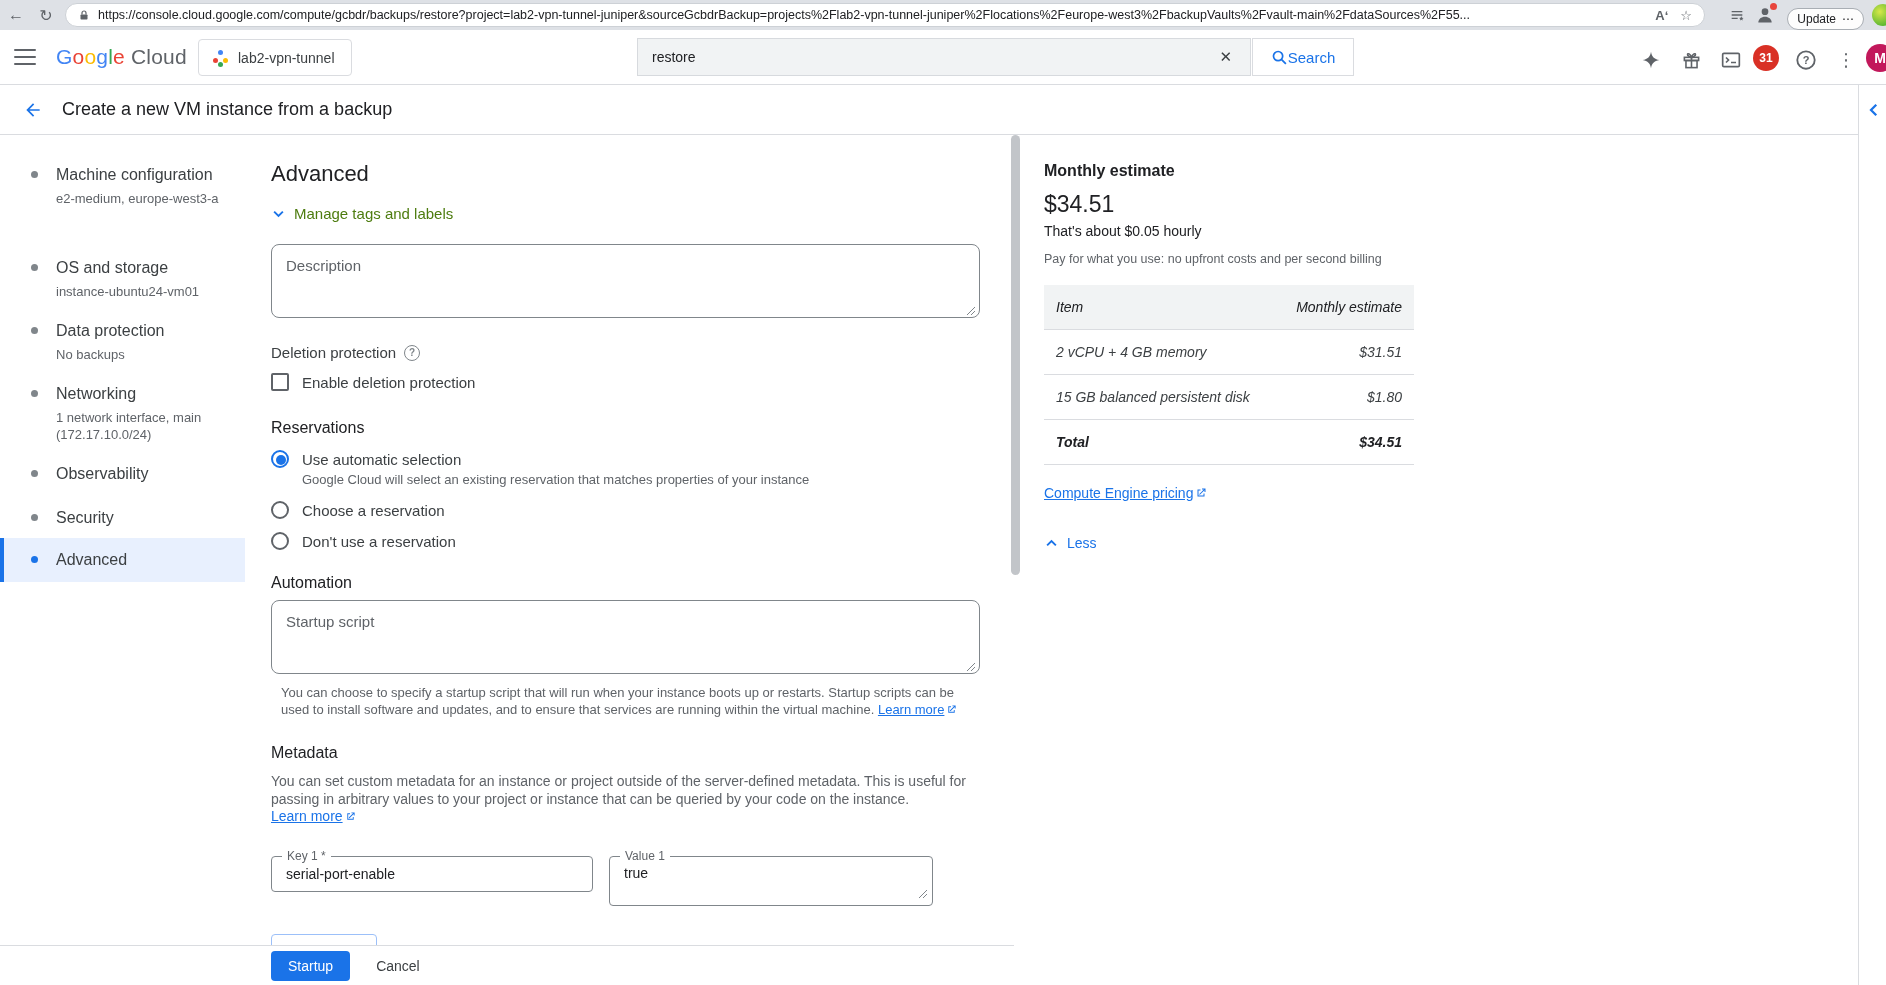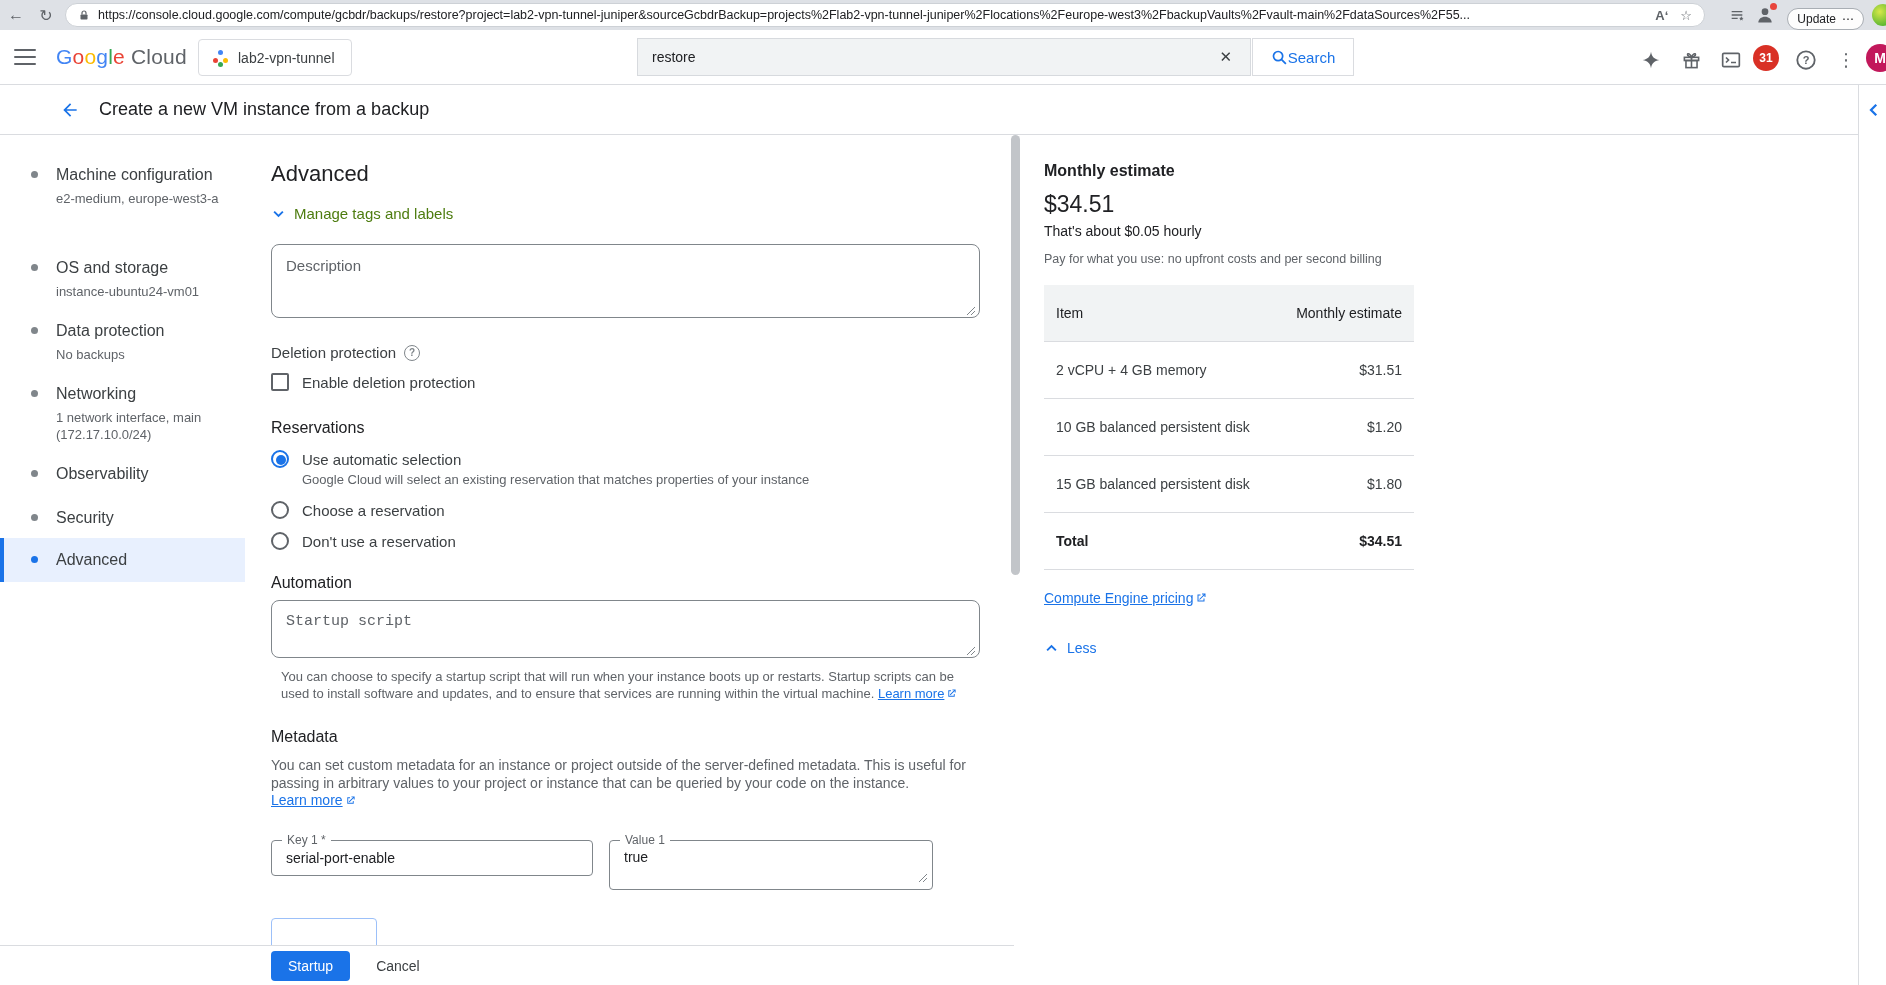--- a/index.html
+++ b/index.html
@@ -39,21 +39,21 @@
   .search-box { position:absolute; left:637px; top:8px; width:614px; height:38px; background:#f1f3f4; border:1px solid #d7dade; display:flex; align-items:center; padding:0 14px;gap:22px; }
   .search-box .sval { flex:1; font-size:14px; color:#202124; }
   .search-clear { font-size:15px; color:#3c4043; cursor:pointer; padding:0 4px; }
   .search-btn { position:absolute; left:1252px; top:8px; width:102px; height:38px; background:#fff; border:1px solid #dadce0; display:flex; align-items:center; justify-content:center; cursor:pointer; }
   .search-btn span { color:#1a73e8; font-size:15px; font-weight:500; }
   .hdr-ico { position:absolute; top:17px; width:26px; height:26px; display:flex; align-items:center; justify-content:center; color:#5f6368; cursor:pointer; }
   .badge-31 { position:absolute; left:1753px; top:15px; width:26px; height:26px; border-radius:50%; background:#d93025; color:#fff; font-size:12px; font-weight:bold; display:flex; align-items:center; justify-content:center; cursor:pointer; }
   .gcp-avatar { position:absolute; left:1866px; top:14px; width:28px; height:28px; border-radius:50%; background:#c2185b; color:#fff; font-size:14px; font-weight:bold; display:flex; align-items:center; justify-content:center; cursor:pointer; }
 
   
-  .title-bar { position:absolute; top:85px; left:0; width:1858px; height:50px; background:#fff; border-bottom:1px solid #dadce0; display:flex; align-items:center;padding-left:37px; }
+  .title-bar { position:absolute; top:85px; left:0; width:1858px; height:50px; background:#fff; border-bottom:1px solid #dadce0; display:flex; align-items:center; }
   .back-btn { margin-left:16px; width:34px; height:34px; display:flex; align-items:center; justify-content:center; cursor:pointer; }
   .page-title { margin-left:12px; font-size:18px; color:#202124; }
   .rail-divider { position:absolute; left:1858px; top:85px; width:1px; height:900px; background:#dadce0; }
   .collapse-btn { position:absolute; left:1862px; top:97px; width:24px; height:26px; display:flex; align-items:center; justify-content:center; cursor:pointer; }
 
   
   .sidebar { position:absolute; left:0; top:135px; width:245px; }
   .side-item { position:absolute; left:0; width:245px; padding:12px 12px 12px 56px; cursor:pointer; }
   .side-item .dot { position:absolute; left:31px; top:18px; width:7px; height:7px; border-radius:50%; background:#80868b; }
   .side-item .lbl { font-size:16px; color:#3c4043; line-height:20px; }
@@ -78,21 +78,21 @@
   .checkbox { width:18px; height:18px; border:2px solid #5f6368; border-radius:2px; background:#fff; }
   .check-row .clbl { font-size:15px; color:#3c4043; }
   .sec-heading { margin-top:28px; font-size:16px; font-weight:500; color:#202124; }
   .radio-row { margin-top:13px; display:flex; align-items:center; gap:13px; cursor:pointer; }
   .radio { width:18px; height:18px; border:2px solid #5f6368; border-radius:50%; position:relative; flex:none; }
   .radio.on { border-color:#1a73e8; }
   .radio.on::after { content:""; position:absolute; left:3px; top:3px; width:10px; height:10px; border-radius:50%; background:#1a73e8; }
   .radio-row .rlbl { font-size:15px; color:#3c4043; }
   .radio-help { margin:4px 0 0 31px; font-size:13px; color:#5f6368; line-height:16px; }
   .auto-ta { margin-top:8px; }
-  .auto-ta textarea { height:58px;font-family:Liberation Mono, monospace; }
+  .auto-ta textarea { height:74px; }
   .helper-text { margin:7px 0 0 10px; width:690px; font-size:13px; color:#5f6368; line-height:16.5px; }
   .inline-link { color:#1a73e8; text-decoration:underline; cursor:pointer; white-space:nowrap; }
   .ext-ico { display:inline-block; vertical-align:-1px; margin-left:2px; color:#1a73e8; }
   .meta-para { margin-top:11px; width:709px; font-size:14px; color:#5f6368; line-height:17.5px; }
   .kv-row { margin-top:30px; display:flex; gap:16px; }
   .field { position:relative; border:1px solid #80868b; border-radius:4px; }
   .field .flabel { position:absolute; top:-8px; left:10px; background:#fff; padding:0 5px; font-size:12px; color:#5f6368; line-height:14px; }
   .key-field { width:322px; height:36px; }
   .key-field input { width:100%; height:100%; border:none; outline:none; background:transparent; padding:0 14px; font-size:14px; color:#202124; font-family:"Liberation Sans",sans-serif; }
   .val-field { width:324px; height:50px; }
@@ -108,21 +108,21 @@
   .scroll-thumb { position:absolute; left:1011px; top:135px; width:9px; height:440px; background:#c2c5c9; border-radius:5px; cursor:pointer; }
 
   
   .estimate { position:absolute; left:1044px; top:135px; width:370px; }
   .est-heading { margin-top:27px; font-size:16px; font-weight:600; color:#202124; }
   .est-amount { margin-top:11px; font-size:23px; color:#202124; }
   .est-hourly { margin-top:5px; font-size:14px; color:#202124; }
   .est-note { margin-top:13px; font-size:12.5px; color:#5f6368; }
   .est-table { margin-top:19px; width:370px; border-collapse:collapse; font-size:14px; }
   .est-table th { background:#f1f3f4; font-weight:500; color:#202124; }
-  .est-table th, .est-table td { padding:20px 12px; border-bottom:1px solid #dadce0; text-align:left; }
+  .est-table th, .est-table td { padding:14px 12px; border-bottom:1px solid #dadce0; text-align:left;font-style:italic; }
   .est-table .num { text-align:right; }
   .est-table td { color:#3c4043; }
   .est-table tr.total td { font-weight:bold; color:#202124; }
   .pricing-link { margin-top:20px; display:flex; align-items:center; font-size:14px; }
   .less-row { margin-top:34px; display:flex; align-items:center; gap:8px; color:#1a73e8; font-size:14px; font-weight:500; cursor:pointer; }
 </style>
 </head>
 <body>
 
 <div class="browser-bar">
@@ -377,24 +377,20 @@
         <th>Item</th>
         <th class="num">Monthly estimate</th>
       </tr>
     </thead>
     <tbody>
       <tr>
         <td>2 vCPU + 4 GB memory</td>
         <td class="num">$31.51</td>
       </tr>
       <tr>
-        <td>10 GB balanced persistent disk</td>
-        <td class="num">$1.20</td>
-      </tr>
-      <tr>
         <td>15 GB balanced persistent disk</td>
         <td class="num">$1.80</td>
       </tr>
       <tr class="total">
         <td>Total</td>
         <td class="num">$34.51</td>
       </tr>
     </tbody>
   </table>
 

